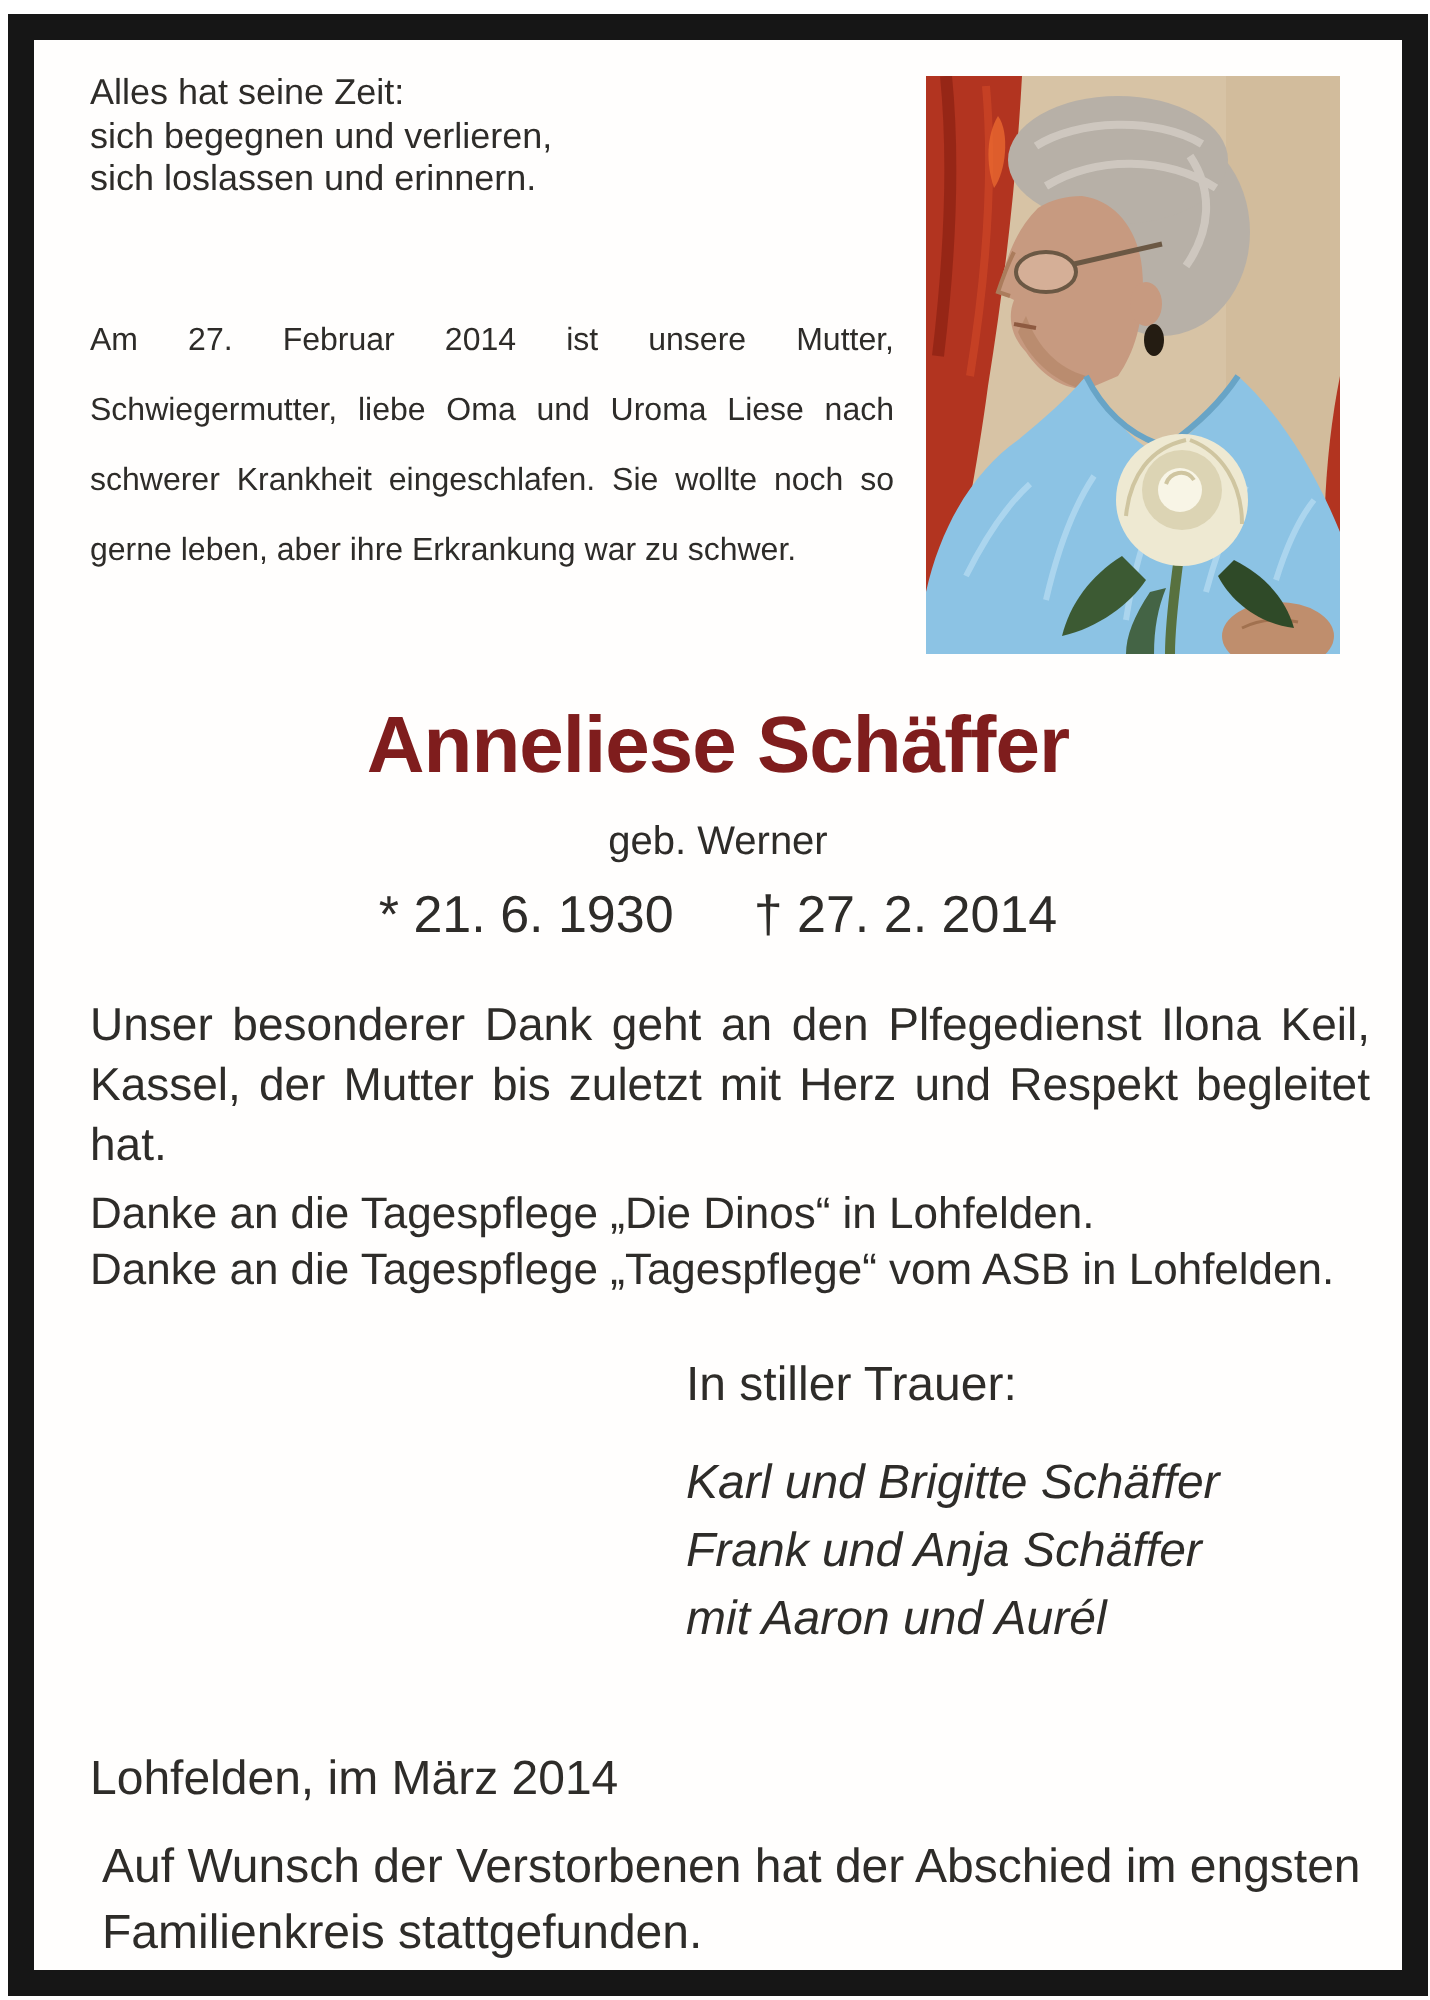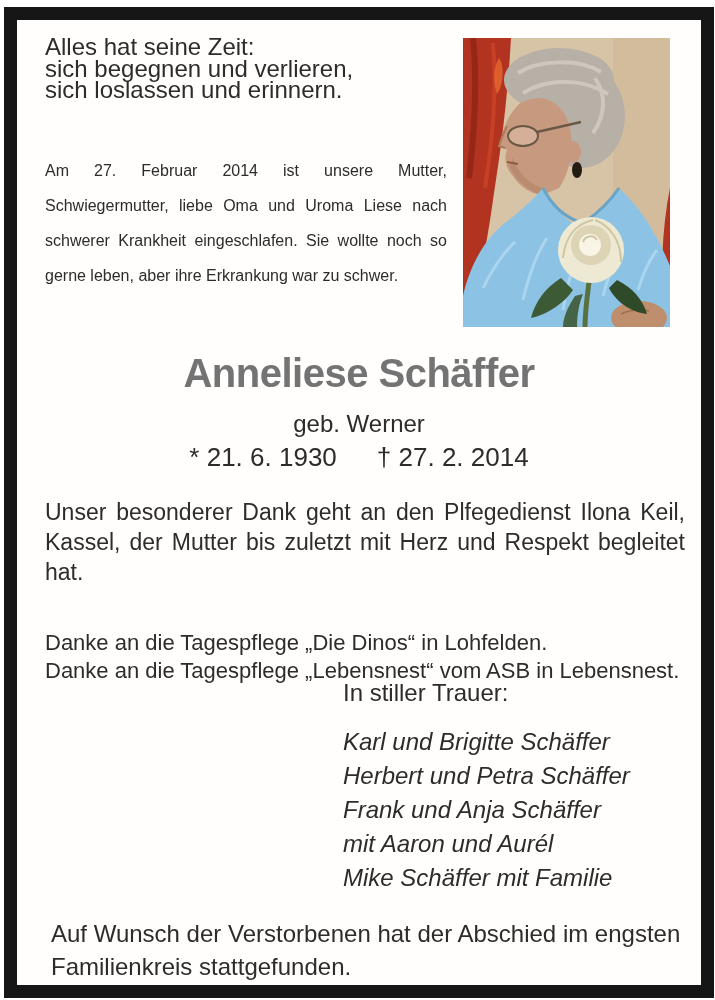--- a/index.html
+++ b/index.html
@@ -11,46 +11,46 @@
     position: relative;
     overflow: hidden;
   }
   .frame {
     position: absolute; left: 4px; top: 7px; right: 1px; bottom: 2px;
     border: 13px solid #161616;
     background: #fffefd;
   }
   .sheet { position: relative; width: 100%; height: 100%; }
 
-  .poem { position: absolute; left: 28px; top: 16px; font-size: 24px; line-height: 21.5px; }
+  .poem { position: absolute; left: 28px; top: 16px; font-size: 18px; line-height: 21.5px; }
 
   .announce {
     position: absolute; left: 28px; top: 133px; width: 402px;
     font-size: 16px; line-height: 35px; text-align: justify;
   }
 
   .photo { position: absolute; left: 446px; top: 18px; width: 207px; height: 289px; }
   .photo svg { display: block; width: 100%; height: 100%; }
 
   .name {
     position: absolute; left: 0; top: 331px; width: 100%;
     text-align: center; font-size: 40px; font-weight: bold;
-    color: #737373; letter-spacing: -0.5px;
+    color: #7f1d1d; letter-spacing: -0.5px;
   }
-  .maiden { position: absolute; left: 0; top: 390px; width: 100%; text-align: center; font-size: 24px; }
+  .maiden { position: absolute; left: 0; top: 390px; width: 100%; text-align: center; font-size: 20px; }
   .dates {
     position: absolute; left: 0; top: 422px; width: 100%;
     display: flex; justify-content: center; gap: 40px; font-size: 26px;
   }
 
   .thanks {
     position: absolute; left: 28px; top: 477px; width: 640px;
     font-size: 23px; line-height: 30px; text-align: justify;
   }
-  .danke { position: absolute; left: 28px; top: 573px; font-size: 22px; line-height: 28px; white-space: nowrap; margin-top: 36px; }
+  .danke { position: absolute; left: 28px; top: 573px; font-size: 22px; line-height: 28px; white-space: nowrap; }
 
   .trauer { position: absolute; left: 326px; top: 659px; font-size: 24px; }
   .trauer .header { margin-bottom: 18px; }
   .trauer .mourner { line-height: 34px; font-style: italic; }
 
   .place { position: absolute; left: 28px; top: 856px; font-size: 24px; }
   .closing { position: absolute; left: 34px; top: 897px; width: 648px; font-size: 24px; line-height: 33px; }
 </style>
 </head>
 <body>
@@ -119,28 +119,27 @@
 
     <div class="dates">
       <span>* 21. 6. 1930</span>
       <span>† 27. 2. 2014</span>
     </div>
 
     <div class="thanks">Unser besonderer Dank geht an den Plfegedienst Ilona Keil, Kassel, der Mutter bis zuletzt mit Herz und Respekt begleitet hat.</div>
 
     <div class="danke">
       <div>Danke an die Tagespflege „Die Dinos“ in Lohfelden.</div>
-      <div>Danke an die Tagespflege „Lebensnest“ vom ASB in Lebensnest.</div>
+      <div>Danke an die Tagespflege „Tagespflege“ vom ASB in Lohfelden.</div>
     </div>
 
     <div class="trauer">
       <div class="header">In stiller Trauer:</div>
       <div class="mourner">Karl und Brigitte Schäffer</div>
-      <div class="mourner">Herbert und Petra Schäffer</div>
       <div class="mourner">Frank und Anja Schäffer</div>
       <div class="mourner">mit Aaron und Aurél</div>
-      <div class="mourner">Mike Schäffer mit Familie</div>
     </div>
 
+    <div class="place">Lohfelden, im März 2014</div>
     <div class="closing">Auf Wunsch der Verstorbenen hat der Abschied im engsten Familienkreis stattgefunden.</div>
 
   </div>
 </div>
 
 </body></html>

